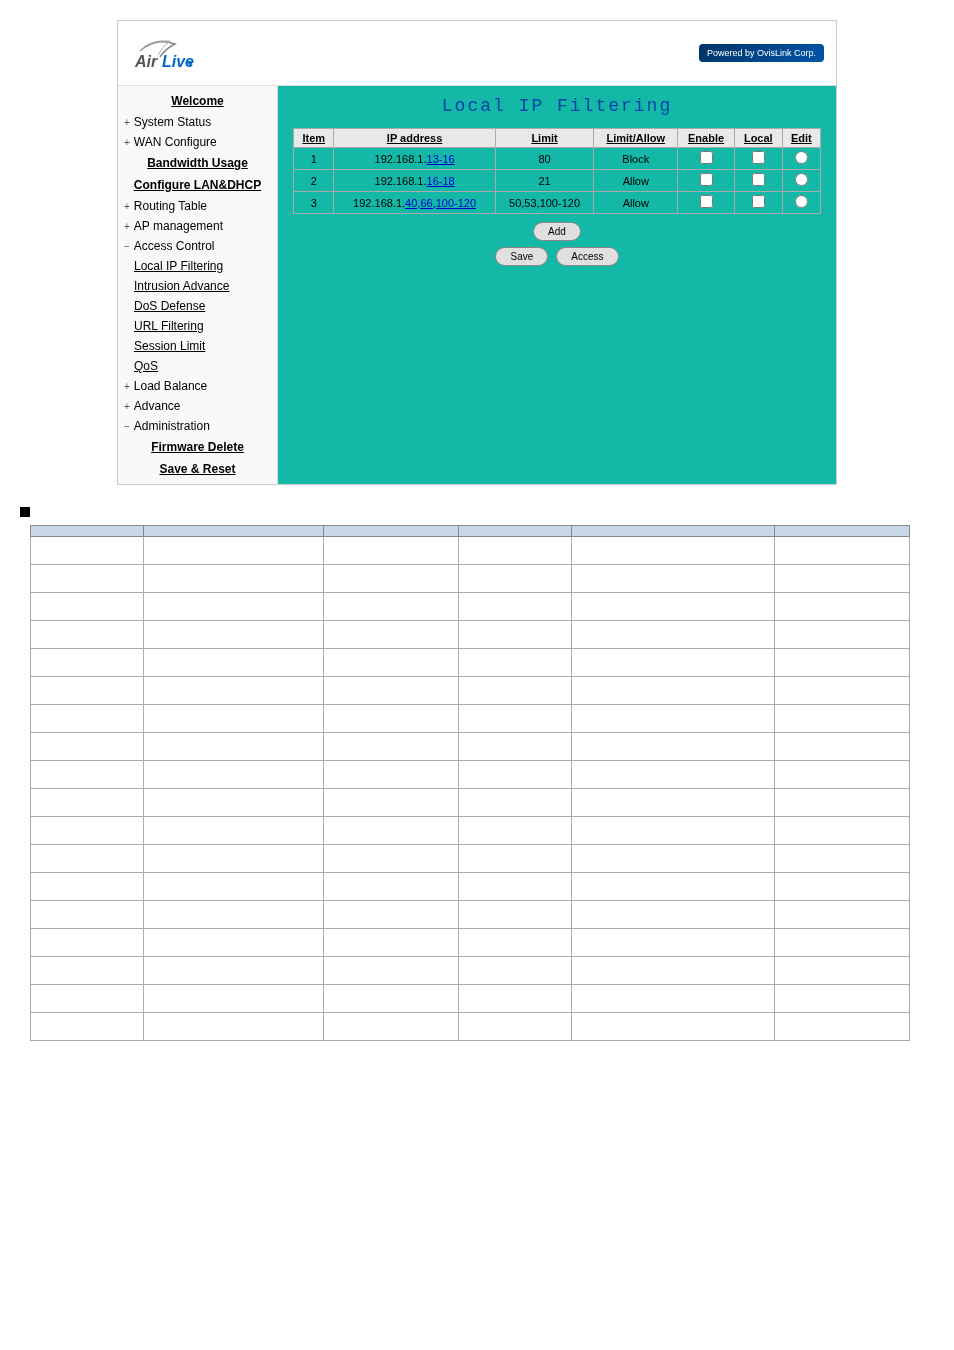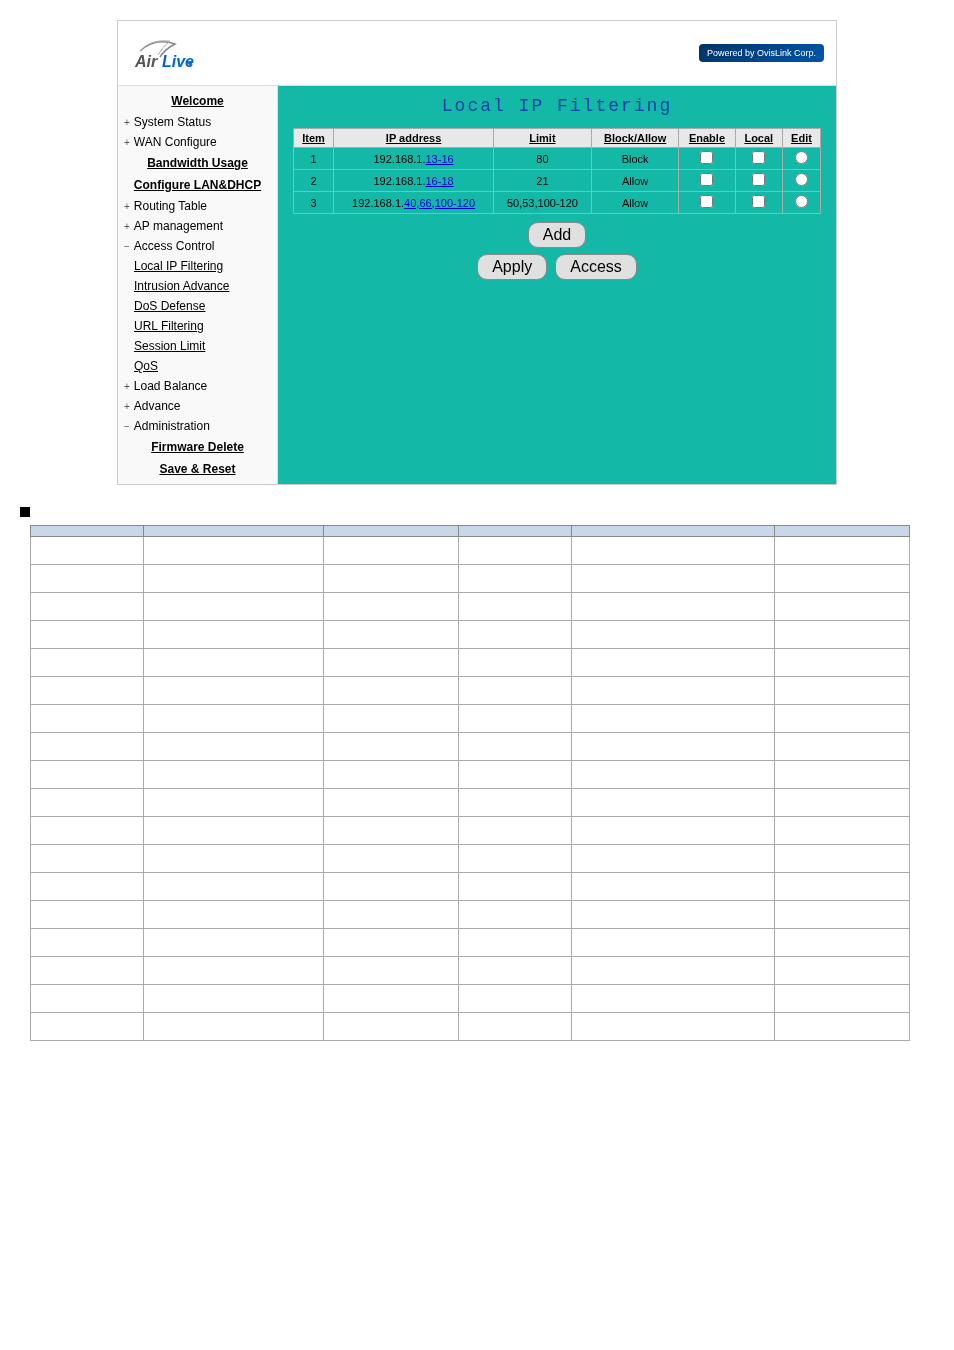--- a/index.html
+++ b/index.html
@@ -163,21 +163,21 @@
     .action-btn-row {
       text-align: center;
       margin: 6px 0;
       display: flex;
       justify-content: center;
       gap: 8px;
     }
 
     .btn {
       padding: 3px 14px;
-      font-size: 16px;
+      font-size: 10px;
       background: #e0e0e0;
       border: 1px solid #888;
       cursor: pointer;
       border-radius: 10px;
     }
 
     
     input[type="checkbox"] {
       cursor: pointer;
     }
@@ -345,21 +345,21 @@
       <div class="content-area">
 
         <div class="page-title">Local  IP  Filtering</div>
 
         <table class="filter-table">
           <thead>
             <tr>
               <th>Item</th>
               <th>IP address</th>
               <th>Limit</th>
-              <th>Block/Allow</th>
+              <th>Limit/Allow</th>
               <th>Enable</th>
               <th>Local</th>
               <th>Edit</th>
             </tr>
           </thead>
           <tbody>
             <tr>
               <td>1</td>
               <td>192.168.1.<a href="#">13-16</a></td>
               <td>80</td>
@@ -387,21 +387,21 @@
               <td><input type="radio" name="edit3" style=""></td>
             </tr>
           </tbody>
         </table>
 
         <div class="add-btn-row">
           <button class="btn">Add</button>
         </div>
 
         <div class="action-btn-row">
-          <button class="btn">Apply</button>
+          <button class="btn">Save</button>
           <button class="btn">Access</button>
         </div>
 
       </div>
 
     </div>
 
   </div>
 
   <div class="divider-section">

